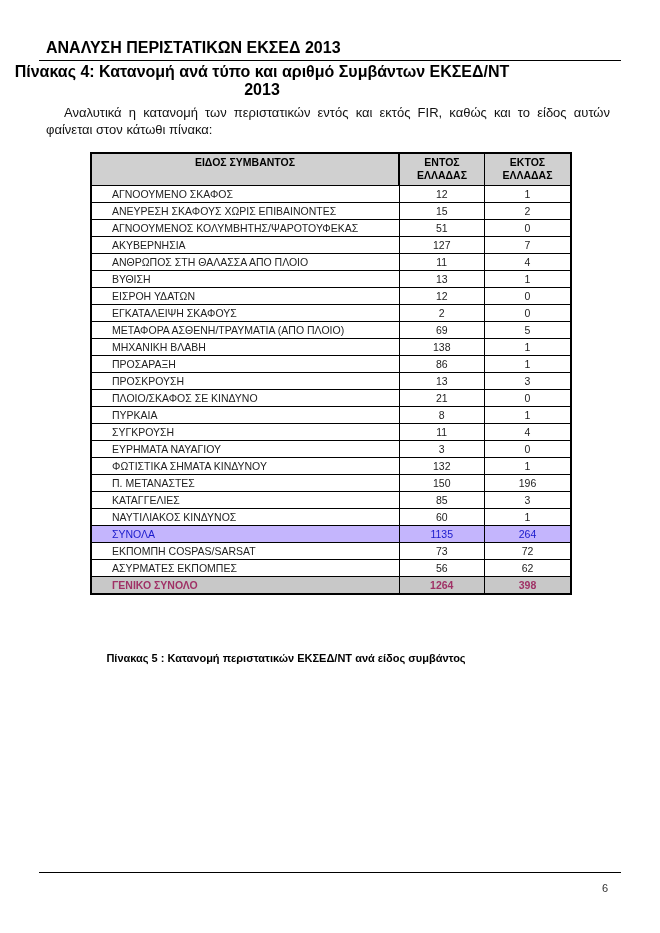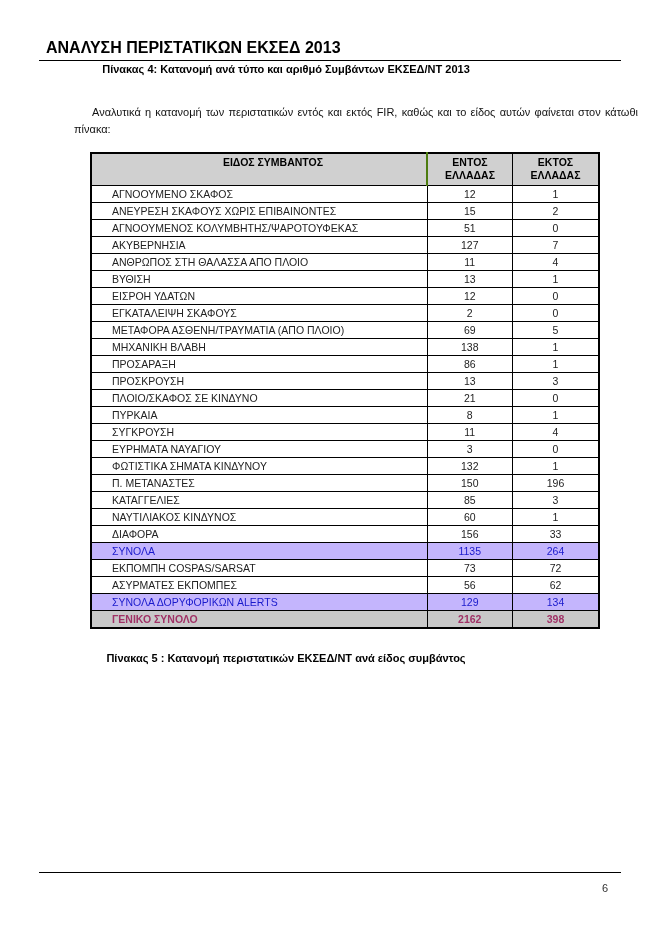--- a/index.html
+++ b/index.html
@@ -1,24 +1,24 @@
 <!DOCTYPE html>
 <html><head>
 <meta charset="utf-8">
 <style>
   html, body { margin:0; padding:0; background:#ffffff; }
   body { width:660px; height:933px; position:relative; font-family:"Liberation Sans", sans-serif; color:#000; overflow:hidden; }
   .hdr-title { position:absolute; left:46px; top:39px; font-size:16px; font-weight:bold; }
   .hdr-rule { position:absolute; left:39px; top:60px; width:582px; height:1px; background:#000; }
-  .caption4 { position:absolute; left:0; top:63px; width:524px; text-align:center; font-size:11px; font-weight:bold;padding-left:24px; }
-  .para { position:absolute; left:46px; top:104px; width:564px; font-size:11px; line-height:17px; text-align:justify; text-indent:18px; color:#111;margin-left:28px; }
+  .caption4 { position:absolute; left:0; top:63px; width:524px; text-align:center; font-size:16px; font-weight:bold; }
+  .para { position:absolute; left:46px; top:104px; width:564px; font-size:13px; line-height:17px; text-align:justify; text-indent:18px; color:#111; }
   table.t { position:absolute; left:90px; top:152px; border-collapse:collapse; font-size:10.5px; }
   table.t td, table.t th { border:1px solid #000; padding:0; height:16px; line-height:16px; }
   table.t th { background:#d0d0d0; font-weight:bold; height:29px; line-height:13px; vertical-align:top; padding-top:2px; }
-  table.t th.c1 { border-right:2px solid #4d7c0f;padding-left:28px; }
+  table.t th.c1 { border-right:2px solid #000000; }
   .c1 { width:306px; text-align:left; }
   .c2 { width:84px; text-align:center; }
   .c3 { width:85px; text-align:center; }
   td.c1 { padding-left:20px !important; width:286px; border-right:2px solid #000; color:#222; }
   td.c2, td.c3 { vertical-align:top; line-height:13px; color:#222;margin-top:17px; }
   td.c1 { vertical-align:bottom; line-height:14px; }
   th.c1 { text-align:center; }
   tr.total td { background:#c4b5fd; font-weight:normal; color:#1a1acc; vertical-align:middle; line-height:16px; }
   tr.grand td { background:#c8c8c8; font-weight:bold; color:#a03266; vertical-align:middle; line-height:16px; }
   table.t { border:2px solid #000; }
@@ -137,48 +137,38 @@
     <tr>
         <td class="c1">ΚΑΤΑΓΓΕΛΙΕΣ</td>
         <td class="c2">85</td>
         <td class="c3">3</td>
       </tr>
     <tr>
         <td class="c1">ΝΑΥΤΙΛΙΑΚΟΣ ΚΙΝΔΥΝΟΣ</td>
         <td class="c2">60</td>
         <td class="c3">1</td>
       </tr>
-    <tr>
-        <td class="c1">ΔΙΑΦΟΡΑ</td>
-        <td class="c2">156</td>
-        <td class="c3">33</td>
-      </tr>
     <tr class="total">
         <td class="c1">ΣΥΝΟΛΑ</td>
         <td class="c2">1135</td>
         <td class="c3">264</td>
       </tr>
     <tr>
         <td class="c1">ΕΚΠΟΜΠΗ COSPAS/SARSAT</td>
         <td class="c2">73</td>
         <td class="c3">72</td>
       </tr>
     <tr>
         <td class="c1">ΑΣΥΡΜΑΤΕΣ ΕΚΠΟΜΠΕΣ</td>
         <td class="c2">56</td>
         <td class="c3">62</td>
       </tr>
-    <tr class="total">
-        <td class="c1">ΣΥΝΟΛΑ ΔΟΡΥΦΟΡΙΚΩΝ ALERTS</td>
-        <td class="c2">129</td>
-        <td class="c3">134</td>
-      </tr>
     <tr class="grand">
         <td class="c1">ΓΕΝΙΚΟ ΣΥΝΟΛΟ</td>
-        <td class="c2">2162</td>
+        <td class="c2">1264</td>
         <td class="c3">398</td>
       </tr>
   </tbody>
 </table>
 
 <div class="caption5">Πίνακας 5 : Κατανομή περιστατικών ΕΚΣΕΔ/ΝΤ ανά είδος συμβάντος</div>
 
 <div class="ftr-rule"></div>
 <div class="page-num">6</div>
 

